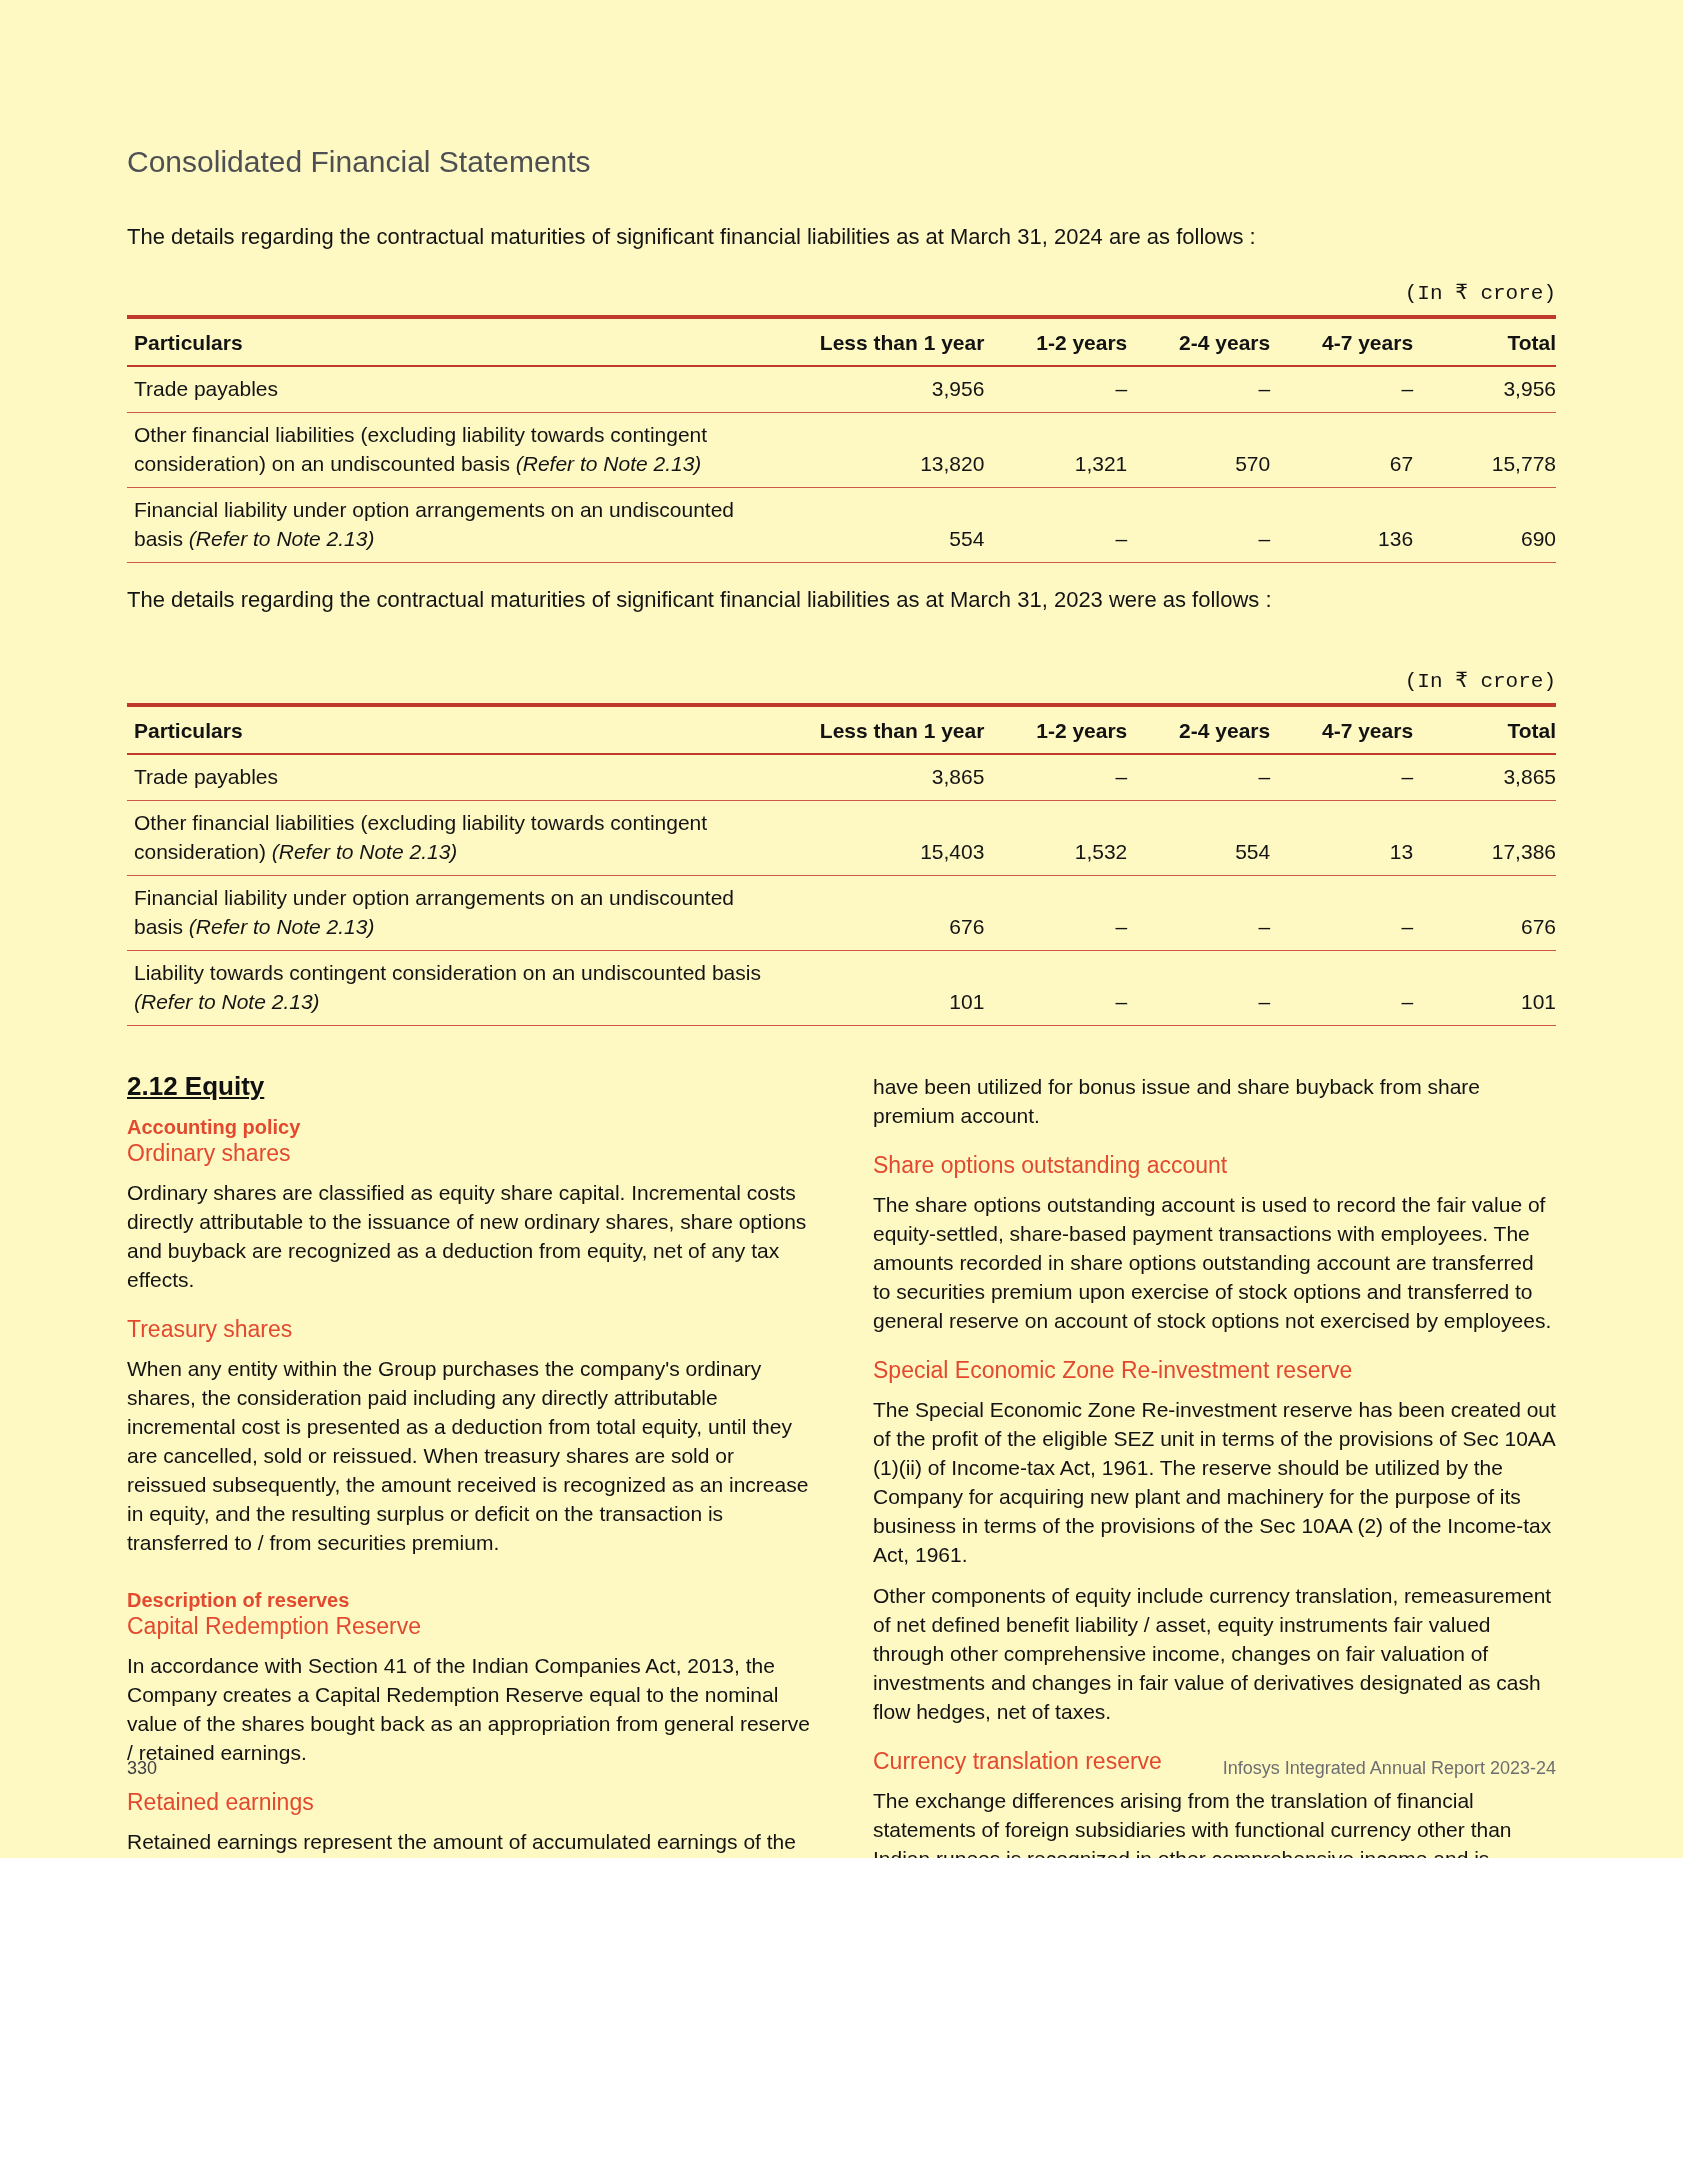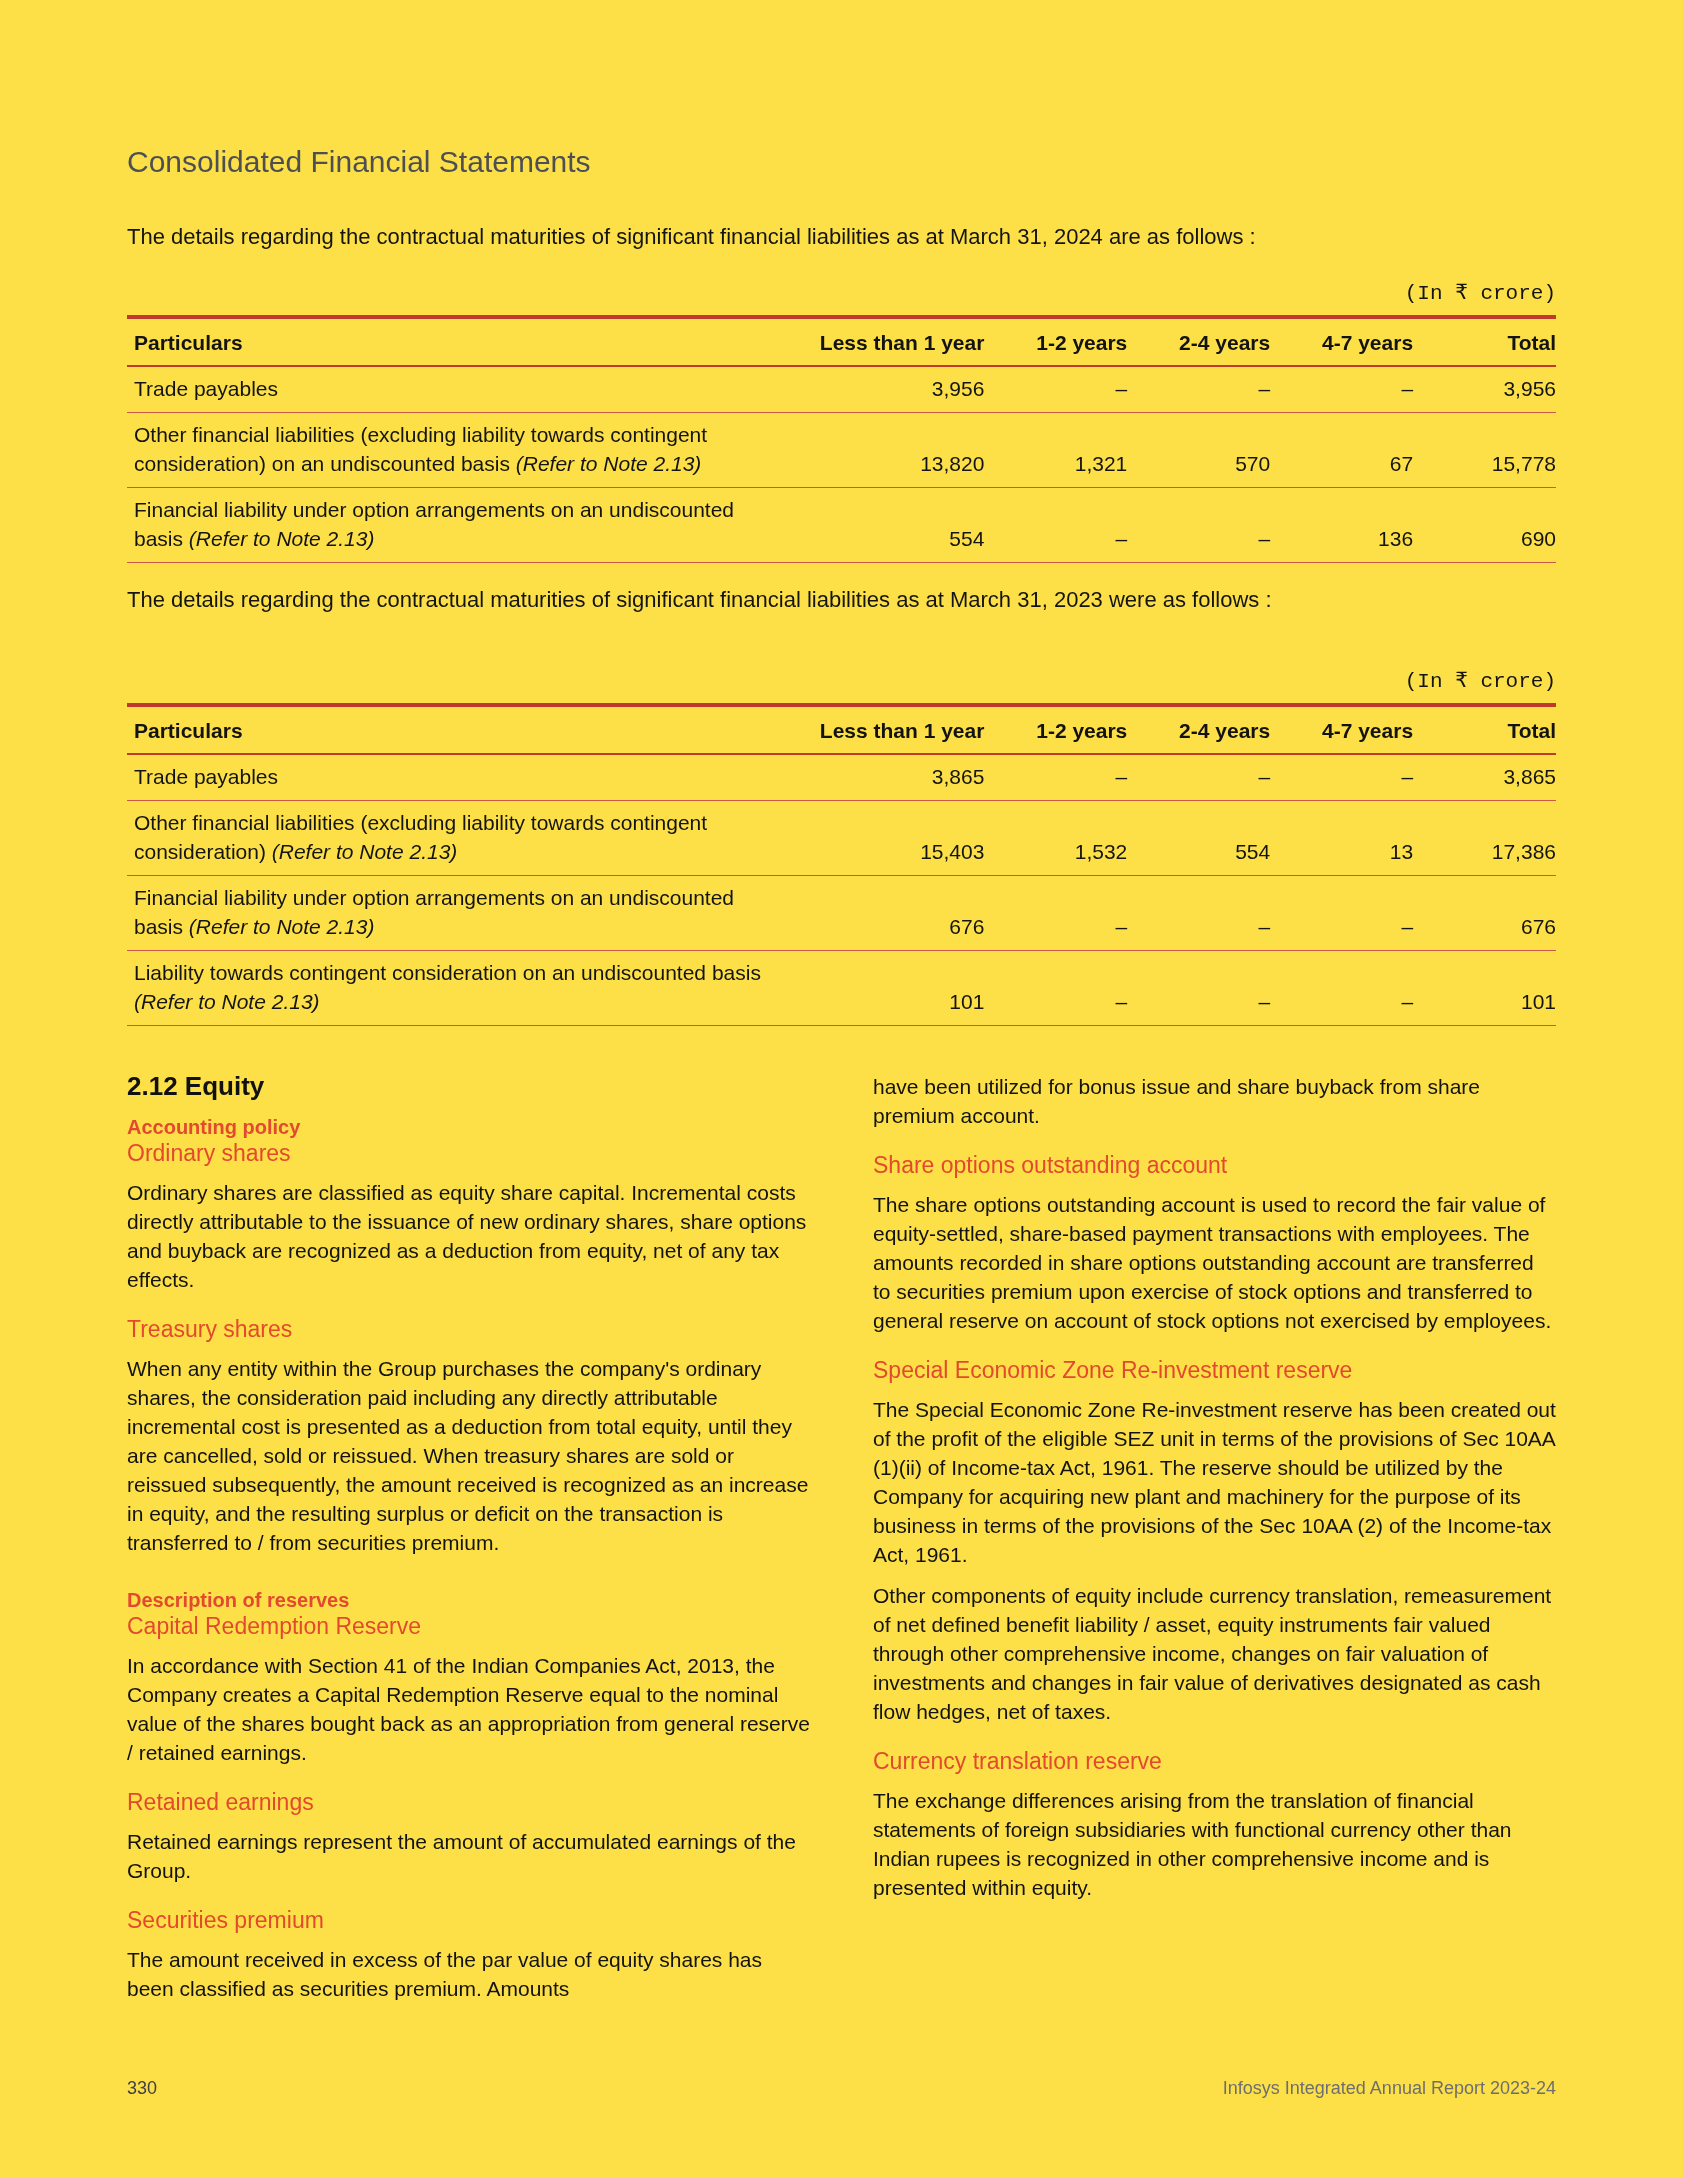--- a/index.html
+++ b/index.html
@@ -1,22 +1,22 @@
 <!DOCTYPE html>
 <html style="--accent: #e2492e; --rule: #c03a2b; --rule-light: #cd5847; --title-gray: #4d4f53; --footer-gray: #6d6e71;"><head>
 <meta charset="utf-8">
 <style>
   * { box-sizing: border-box; }
   html, body { margin: 0; padding: 0; background: #ffffff; }
   body { font-family: "Liberation Sans", sans-serif; color: #141414; }
   .page {
     position: relative;
     width: 1683px;
-    height: 2178px;
-    background: #fde047;
+    height: 1858px;
+    background: #fef9c3;
     padding: 145px 127px 0 127px;
     overflow: hidden;
   }
   h1.page-title {
     font-size: 30px;
     line-height: 33px;
     font-weight: 400;
     color: var(--title-gray, #4d4f53);
     margin: 0 0 44px 0;
   }
@@ -71,20 +71,21 @@
     margin-top: 46px;
   }
   .equity .col { flex: 1; min-width: 0; }
   .equity .col > :first-child { margin-top: 0; }
   h2.sec-heading {
     font-size: 26px;
     line-height: 28px;
     font-weight: 700;
     color: #111111;
     margin: 0 0 14px 0;
+    text-decoration: underline;
   }
   .h-bold {
     font-size: 20px;
     line-height: 26px;
     font-weight: 700;
     color: var(--accent, #e2492e);
     margin: 30px 0 0 0;
   }
   .h-bold--first { margin-top: 0; }
   .h-red {

